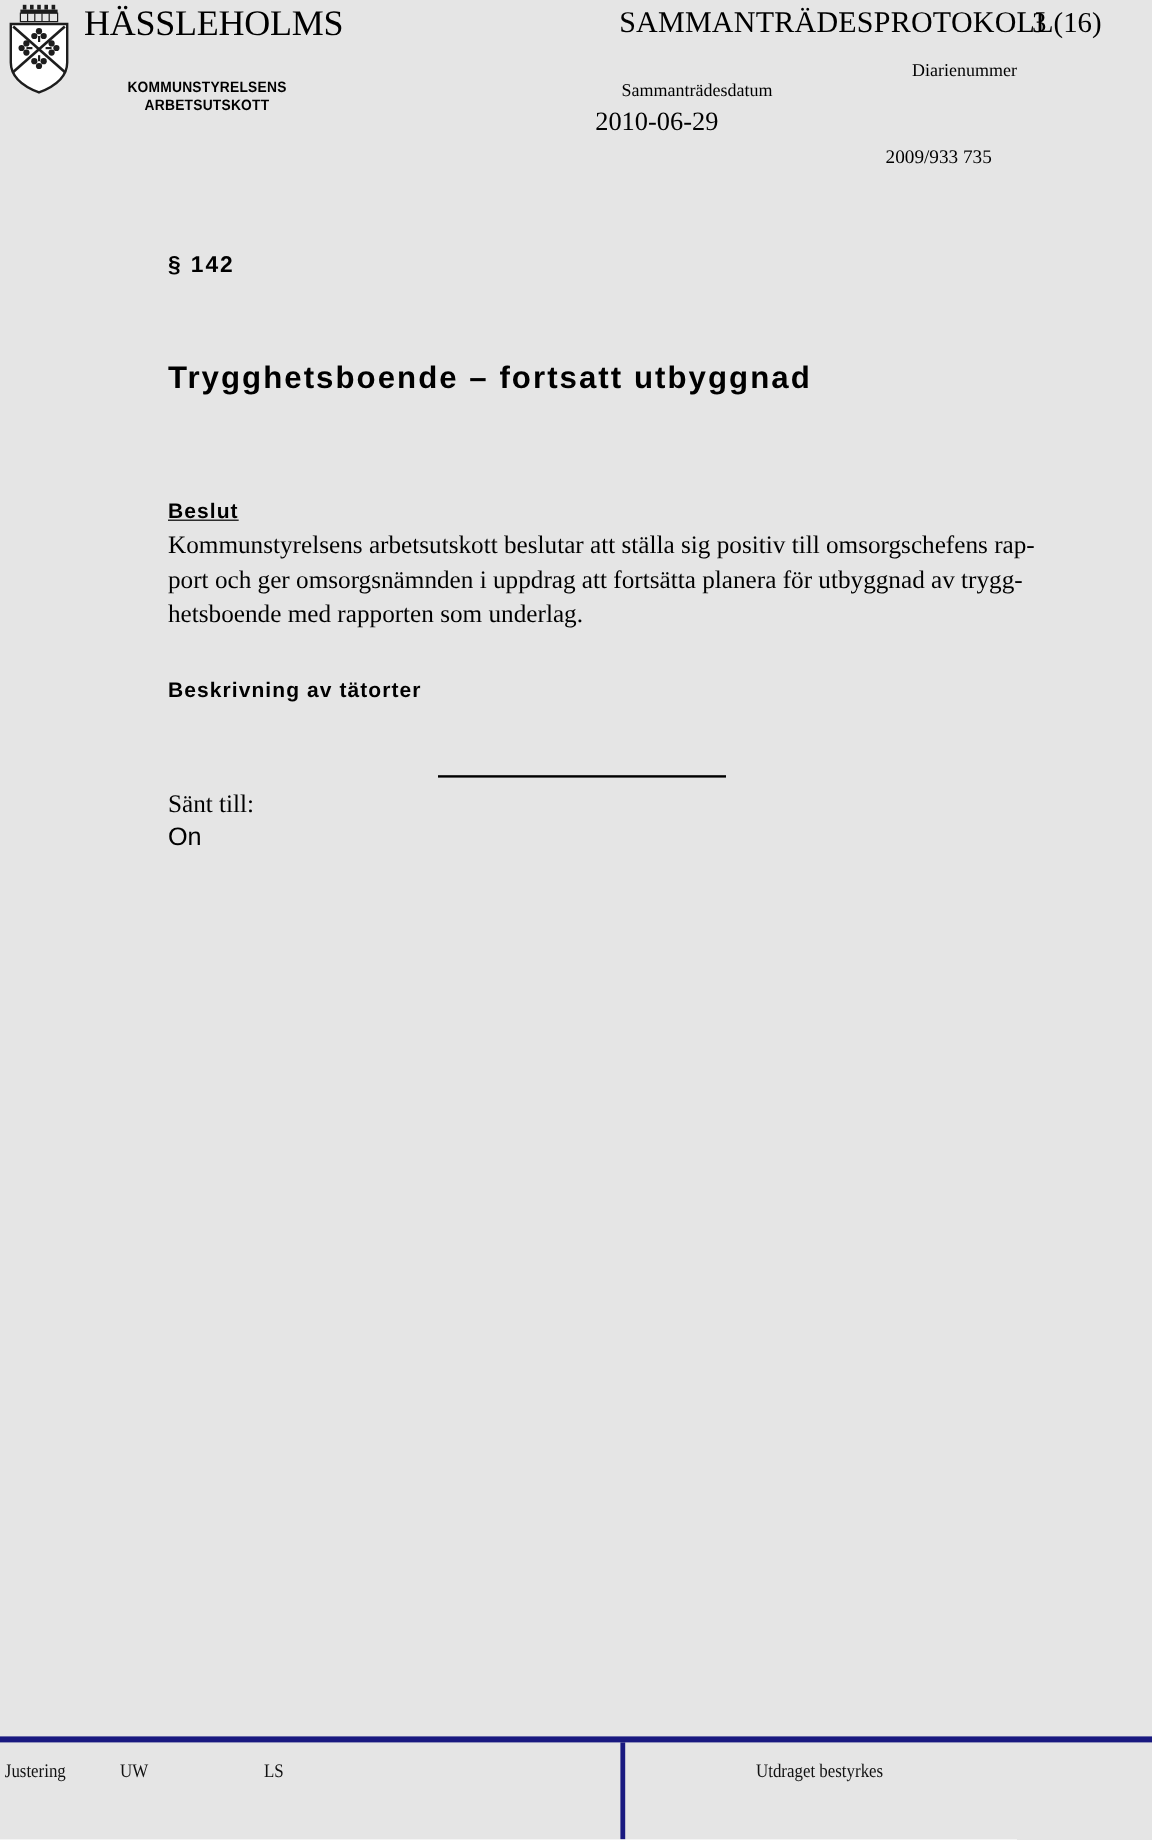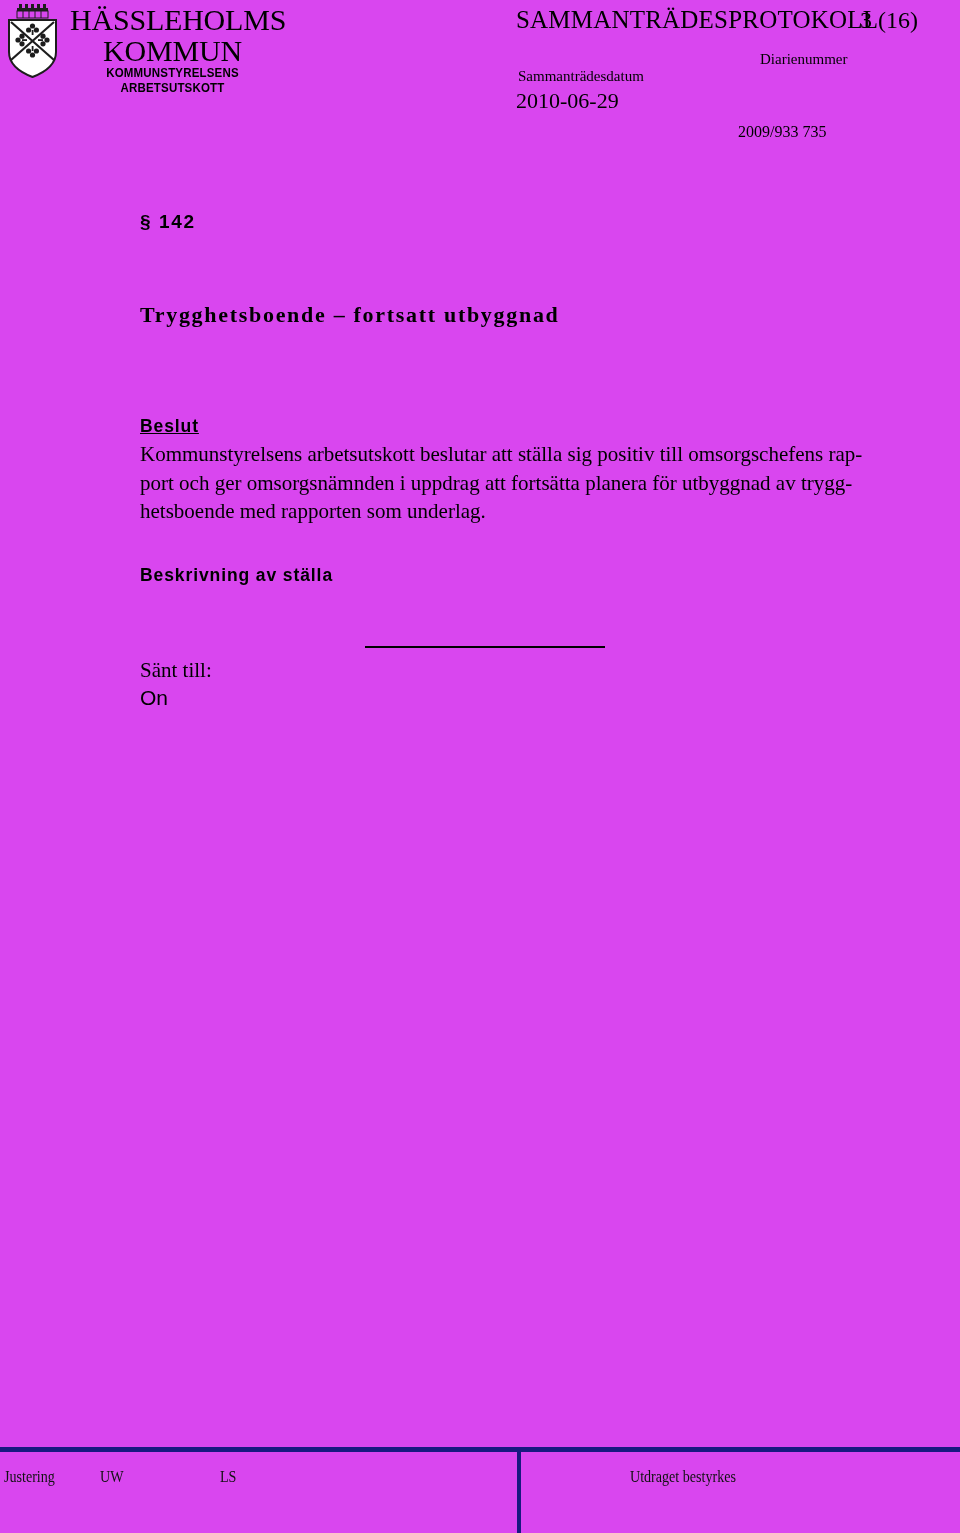--- a/index.html
+++ b/index.html
@@ -10,21 +10,21 @@
   }
   body {
     font-family: "Liberation Serif", "DejaVu Serif", serif;
     color: #000000;
   }
   .page {
     position: relative;
     width: 960px;
     height: 1533px;
     margin: 0 auto;
-    background: #d946ef;
+    background: #e5e5e5;
     overflow: hidden;
   }
 
   
   .header {
     position: absolute;
     left: 0;
     top: 0;
     width: 960px;
     height: 165px;
@@ -110,21 +110,21 @@
   .meta-label-dnr {
     position: absolute;
     left: 760px;
     top: 50px;
     font-size: 15px;
     line-height: 18px;
     white-space: nowrap;
   }
   .meta-value-date {
     position: absolute;
-    left: 516px;
+    left: 496px;
     top: 88px;
     font-size: 22px;
     line-height: 26px;
     white-space: nowrap;
   }
   .meta-value-dnr {
     position: absolute;
     left: 738px;
     top: 119px;
     font-size: 16px;
@@ -141,23 +141,23 @@
   }
   .section-number {
     font-family: "Liberation Sans", "DejaVu Sans", sans-serif;
     font-weight: bold;
     font-size: 19px;
     line-height: 24px;
     letter-spacing: 1.6px;
     margin: 0 0 0 0;
   }
   .doc-title {
-    font-family: Liberation Serif, serif;
+    font-family: Liberation Sans, sans-serif;
     font-weight: bold;
-    font-size: 22px;
+    font-size: 26px;
     line-height: 25px;
     letter-spacing: 1.7px;
     margin: 68px 0 0 0;
   }
   .sub-heading {
     font-family: "Liberation Sans", "DejaVu Sans", sans-serif;
     font-weight: bold;
     font-size: 17.5px;
     line-height: 22px;
     letter-spacing: 0.9px;
@@ -288,21 +288,20 @@
 
           <circle cx="28.5" cy="53" r="2.6"></circle>
             <circle cx="24.6" cy="49" r="2.6"></circle>
           <circle cx="32.4" cy="49" r="2.6"></circle>
             <rect x="27.7" y="44" width="1.8" height="5"></rect>
         </g>
       </svg>
 
       <div class="wordmark">
         <span class="line1">HÄSSLEHOLMS</span>
-        <span class="line2">KOMMUN</span>
       </div>
 
       <div class="suborg">
         <span>KOMMUNSTYRELSENS</span>
         <span>ARBETSUTSKOTT</span>
       </div>
     </div>
 
     <div class="doc-kind">SAMMANTRÄDESPROTOKOLL</div>
     <div class="page-no">3 (16)</div>
@@ -319,21 +318,21 @@
 
     <h1 class="doc-title">Trygghetsboende – fortsatt utbyggnad</h1>
 
     <h2 class="sub-heading beslut">Beslut</h2>
     <p class="para">
       <span class="ln">Kommunstyrelsens arbetsutskott beslutar att ställa sig positiv till omsorgschefens rap-</span>
       <span class="ln">port och ger omsorgsnämnden i uppdrag att fortsätta planera för utbyggnad av trygg-</span>
       <span class="ln">hetsboende med rapporten som underlag.</span>
     </p>
 
-    <h2 class="sub-heading beskrivning">Beskrivning av ställa</h2>
+    <h2 class="sub-heading beskrivning">Beskrivning av tätorter</h2>
 
     <hr class="sant-rule">
     <p class="sant-label">Sänt till:</p>
     <p class="sant-value">On</p>
   </div>
 
   <div class="footer">
     <div class="footer-rule"></div>
     <div class="footer-divider"></div>
 

